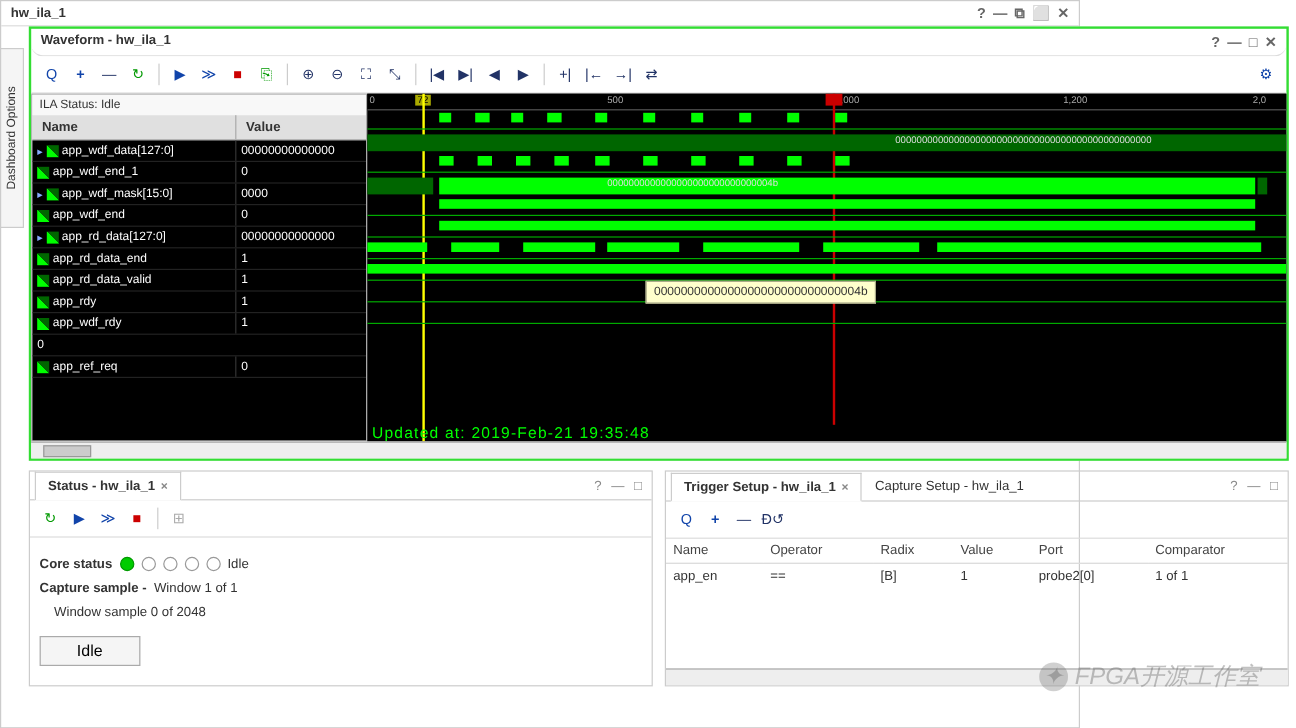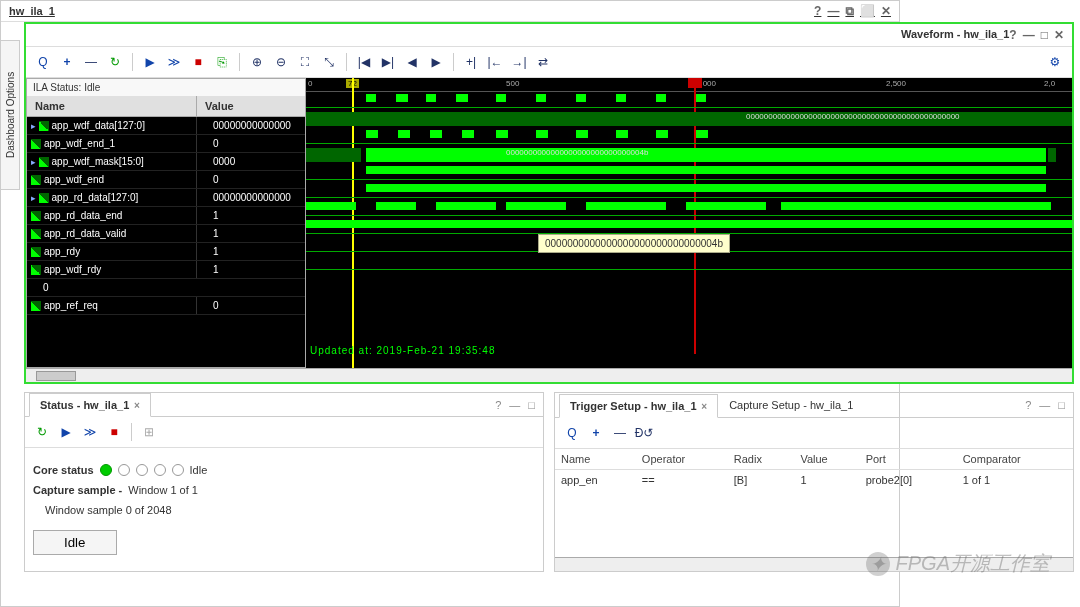--- a/index.html
+++ b/index.html
@@ -1,56 +1,56 @@
 <!DOCTYPE html>
 <html><head>
 <meta charset="utf-8">
 <style>
 * { box-sizing: border-box; margin: 0; padding: 0; font-family: Arial, sans-serif; }
 body { background: #fff; font-size: 11px; color: #333; width: 1080px; height: 607px; overflow: hidden; position: relative; }
 .window { border: 1px solid #ccc; background: #fff; }
 .titlebar { display: flex; justify-content: space-between; align-items: center; padding: 3px 8px; border-bottom: 1px solid #ddd; font-weight: bold; font-size: 11px; }
 .wincontrols { display: flex; gap: 6px; font-size: 12px; color: #666; }
 .wincontrols span { cursor: pointer; }
-.outer { width: 900px; height: 607px; text-decoration: underline; }
+.outer { width: 900px; height: 607px; }
 .sidebar-tab { position: absolute; left: 0; top: 40px; width: 20px; height: 150px; background: #f5f5f5; border: 1px solid #ccc; writing-mode: vertical-rl; transform: rotate(180deg); font-size: 10px; display: flex; align-items: center; justify-content: center; cursor: pointer; }
 .content-area { position: absolute; left: 24px; top: 22px; right: 6px; bottom: 6px; }
 .waveform-panel { border: 2px solid #3d3; background: #fff; margin-bottom: 8px; }
-.panel-title { padding: 4px 8px; font-weight: bold; font-size: 11px; display: flex; justify-content: flex-end; border-bottom: 1px solid #ddd; }
+.panel-title { padding: 4px 8px; font-weight: bold; font-size: 11px; display: flex; justify-content: space-between; border-bottom: 1px solid #ddd; border-radius: 10px; }
 .toolbar { display: flex; align-items: center; padding: 4px 6px; gap: 2px; border-bottom: 1px solid #ddd; }
 .tb-btn { width: 22px; height: 22px; display: flex; align-items: center; justify-content: center; cursor: pointer; border: 1px solid transparent; font-size: 12px; color: #236; }
 .tb-sep { width: 1px; height: 18px; background: #ccc; margin: 0 4px; }
 .play-blue { color: #14a; }
 .stop-red { color: #c00; }
 .add-blue { color: #14a; font-weight: bold; }
 .ila-body { display: flex; height: 290px; }
 .signal-pane { width: 280px; border: 1px solid #aaa; display: flex; flex-direction: column; }
 .status-line { padding: 3px 6px; background: #f8f8f8; font-size: 10px; }
 .sig-header { display: flex; background: #e0e0e0; border-bottom: 1px solid #aaa; font-weight: bold; }
 .sig-header div { padding: 4px 8px; }
 .sig-name-col { width: 170px; border-right: 1px solid #aaa; }
 .sig-val-col { flex: 1; }
 .sig-rows { flex: 1; background: #000; color: #fff; overflow: hidden; }
 .sig-row { display: flex; height: 18px; line-height: 18px; font-size: 10px; border-bottom: 1px solid #222; }
 .sig-row .sn { width: 170px; padding-left: 4px; border-right: 1px solid #333; display: flex; align-items: center; gap: 3px; }
-.sig-row .sv { flex: 1; padding-left: 4px; color: #fff; overflow: hidden; margin-left: 12px; }
+.sig-row .sv { flex: 1; padding-left: 4px; color: #fff; overflow: hidden; }
 .exp { color: #8af; font-size: 9px; }
 .probe { width: 10px; height: 10px; display: inline-block; }
 .probe.g { background: linear-gradient(45deg, #0f0 50%, #060 50%); }
 .wave-canvas { flex: 1; background: #000; position: relative; overflow: hidden; }
 .ruler { height: 14px; border-bottom: 1px solid #555; position: relative; background: #000; color: #aaa; font-size: 8px; }
 .ruler span { position: absolute; top: 1px; }
 .yellow-mark { position: absolute; top: 0; bottom: 0; width: 2px; background: #ff0; left: 46px; }
 .red-mark { position: absolute; top: 0; bottom: 14px; width: 2px; background: #c00; left: 388px; }
 .red-flag { position: absolute; top: 0; left: 382px; width: 14px; height: 10px; background: #c00; }
 .wave-row { height: 18px; position: relative; }
 .bit-high { position: absolute; height: 8px; top: 2px; background: #0f0; }
 .bit-line { position: absolute; height: 1px; background: #0a0; bottom: 2px; width: 100%; }
 .tooltip { position: absolute; background: #ffc; border: 1px solid #aa8; padding: 3px 6px; font-size: 10px; top: 156px; left: 232px; z-index: 10; }
-.timestamp { position: absolute; bottom: 12px; left: 4px; color: #0f0; font-size: 10px; letter-spacing: 1px; }
+.timestamp { position: absolute; bottom: 0; left: 4px; color: #0f0; font-size: 13px; letter-spacing: 1px; }
 .scroll-area { height: 14px; background: #eee; border-top: 1px solid #aaa; position: relative; }
 .bottom-panels { display: flex; gap: 10px; height: 180px; }
 .bottom-panel { flex: 1; border: 1px solid #ccc; display: flex; flex-direction: column; }
 .tab-strip { display: flex; align-items: center; border-bottom: 1px solid #ccc; padding: 0 4px; }
 .tab { padding: 5px 10px; font-size: 11px; cursor: pointer; border: 1px solid transparent; }
 .tab.active { font-weight: bold; border: 1px solid #ccc; border-bottom: 1px solid #fff; background: #fff; margin-bottom: -1px; }
 .tab-close { font-size: 10px; color: #888; margin-left: 2px; }
 .panel-body { padding: 8px; flex: 1; }
 .core-status-row { display: flex; align-items: center; gap: 6px; margin: 8px 0; font-size: 11px; }
 .dot { width: 12px; height: 12px; border-radius: 50%; border: 1px solid #999; }
@@ -210,21 +210,21 @@
               </div>
             </div>
         </div>
 
         <div class="wave-canvas">
           <div class="ruler">
             <span style="left:40px;background:#aa0;color:#000;padding:0 2px">72</span>
             <span style="left:2px">0</span>
             <span style="left:200px">500</span>
             <span style="left:390px">1,000</span>
-            <span style="left:580px">2,500</span>
+            <span style="left:580px">1,200</span>
             <span style="left:738px">2,0</span>
           </div>
           <div class="yellow-mark"></div>
           <div class="red-flag"></div>
           <div class="red-mark"></div>
 
           <div class="wave-row">
             <div class="bit-line"></div>
             <div class="bit-high" style="left:60px;width:10px"></div>
               <div class="bit-high" style="left:90px;width:12px"></div>

